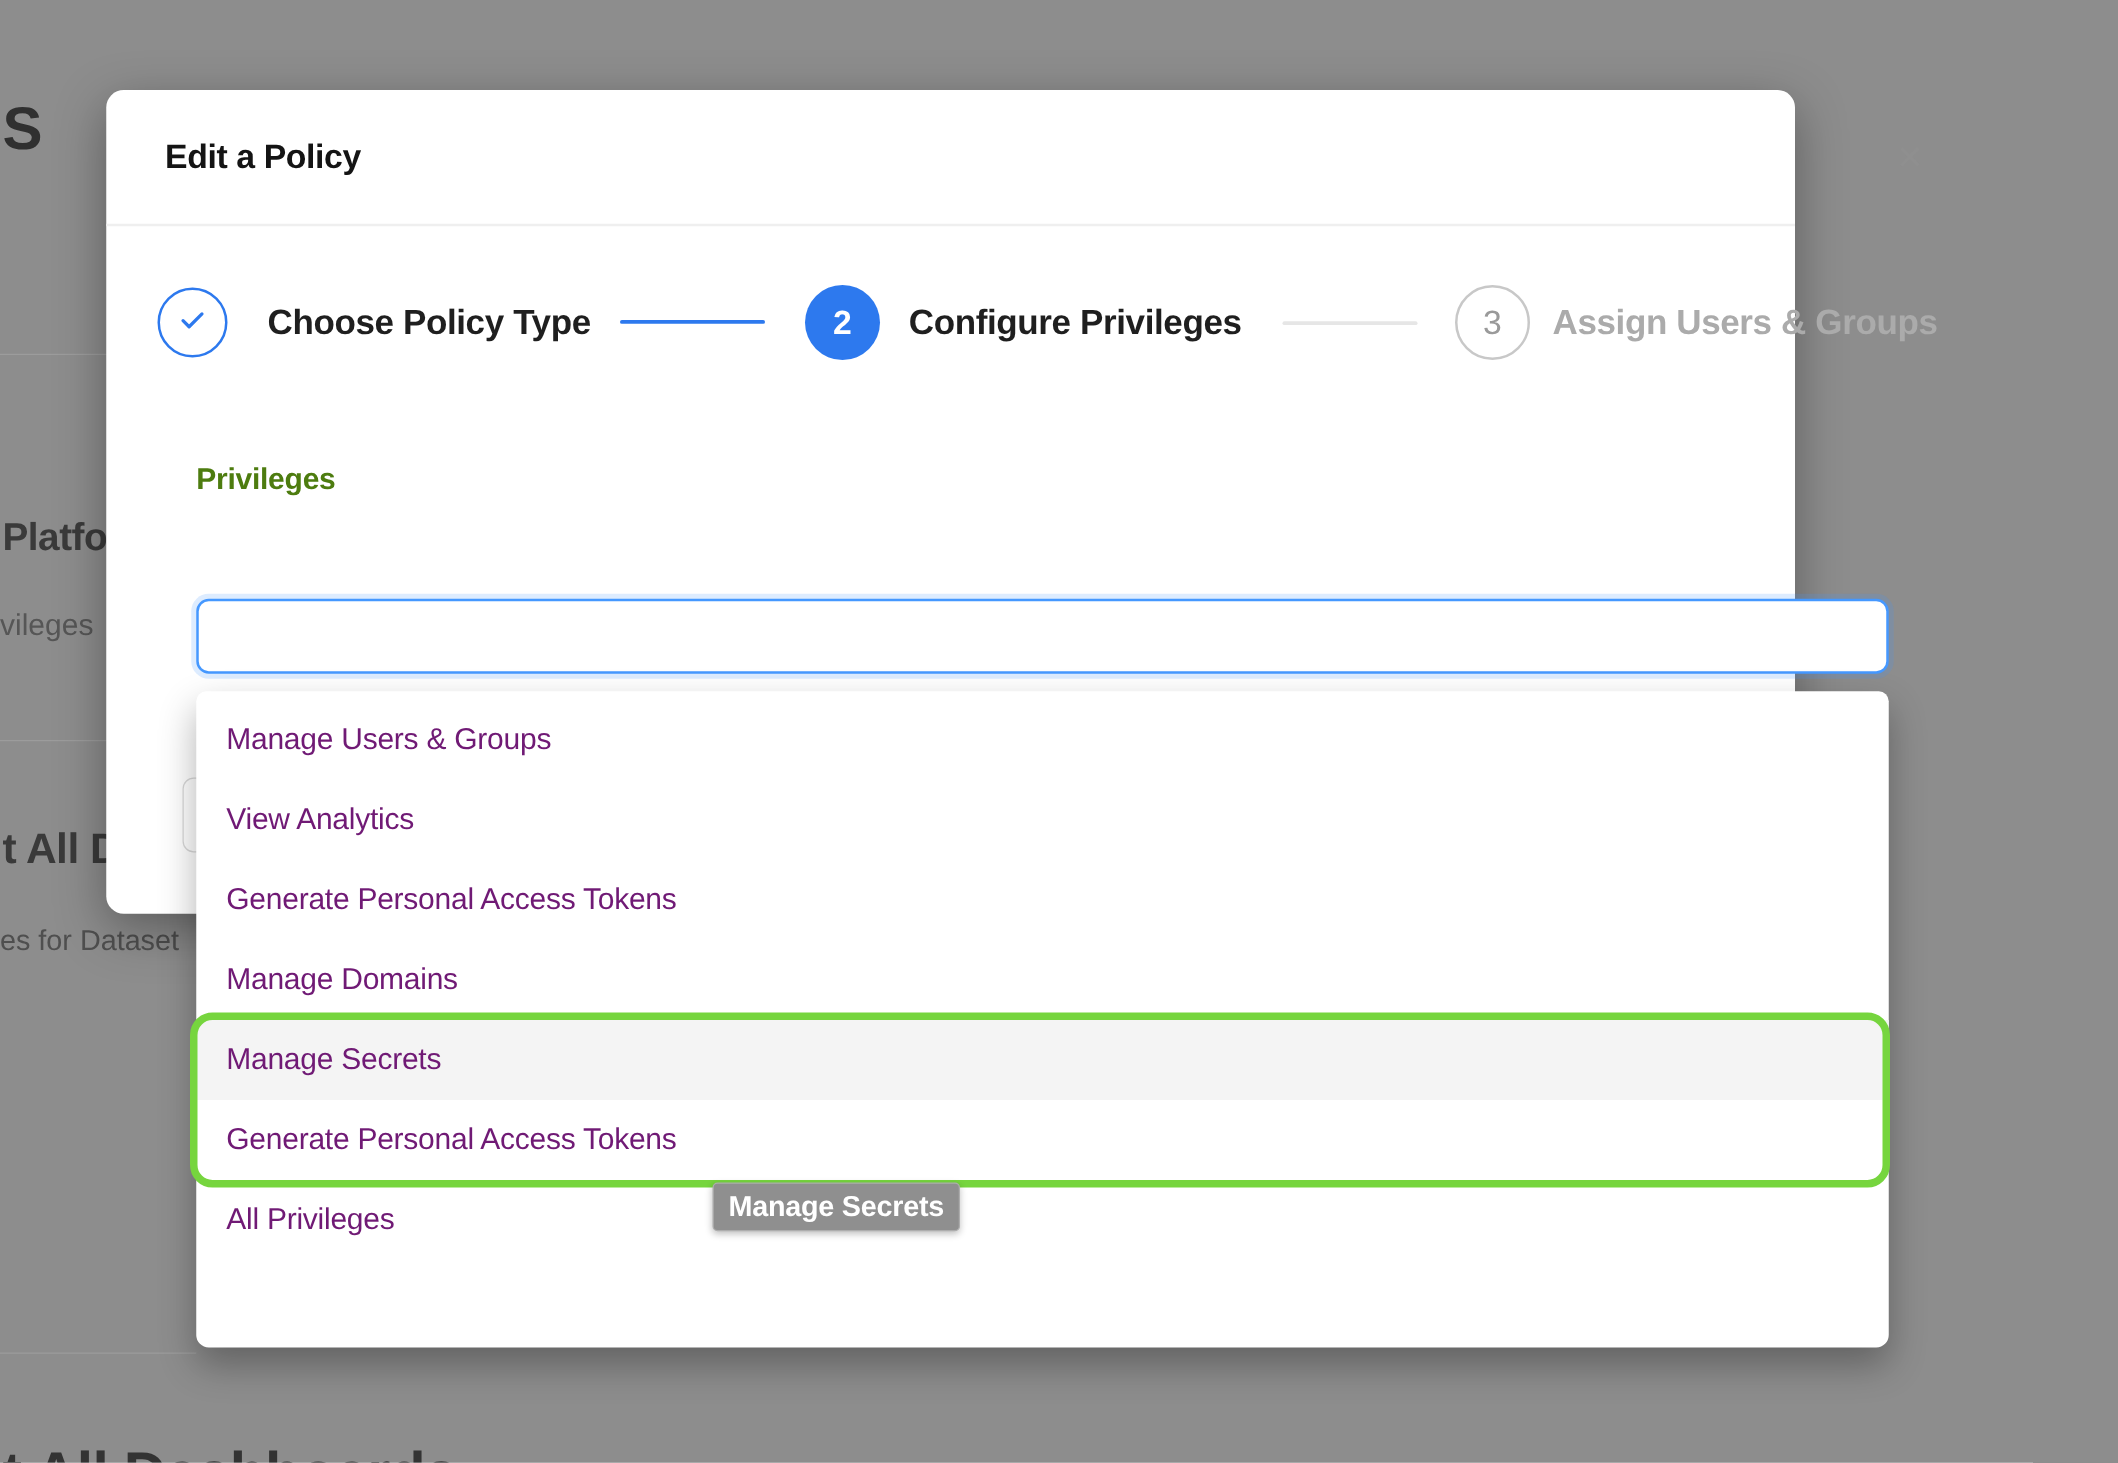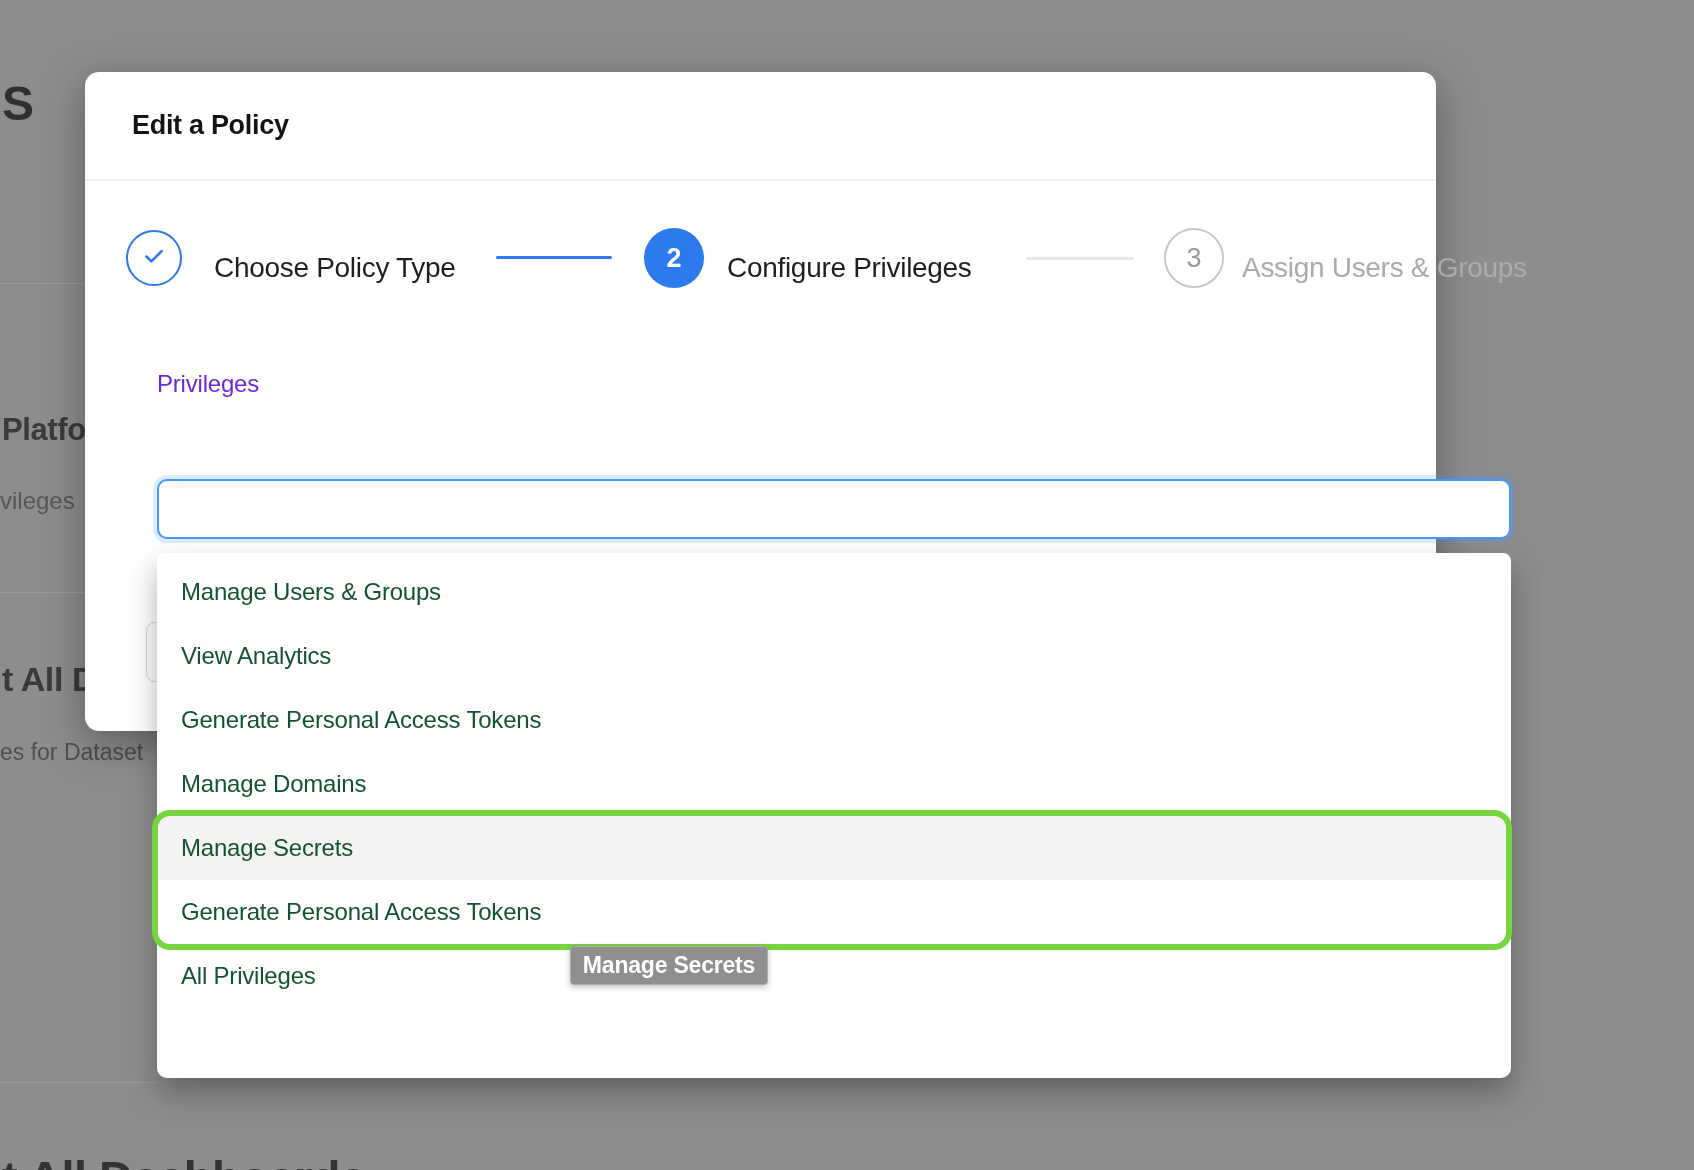--- a/index.html
+++ b/index.html
@@ -66,35 +66,35 @@
     left: 559px; top: 156px; width: 60px; height: 60px;
     background: #2d79ee; color: #ffffff;
     font-size: 27px; font-weight: 600;
   }
   .step3-circle {
     left: 1079px; top: 156px; width: 60px; height: 60px;
     border: 2px solid #c8c8c8; background: #fff; color: #9a9a9a;
     font-size: 27px; font-weight: 400;
   }
   .step-label {
-    position: absolute; top: 180px;
-    font-size: 28px; font-weight: 400; color: #1f1f1f;
+    position: absolute; top: 170px;
+    font-size: 28px; font-weight: 700; color: #1f1f1f;
     letter-spacing: -0.3px; white-space: nowrap;
   }
   .step1-label { left: 129px; }
   .step2-label { left: 642px; }
   .step3-label { left: 1157px; color: #ababab; }
   .step-connector { position: absolute; height: 3px; border-radius: 2px; }
   .connector-blue { left: 411px; top: 184px; width: 116px; background: #2d79ee; }
   .connector-gray { left: 941px; top: 185px; width: 108px; background: #e6e6e6; }
 
   
   .section-heading {
     position: absolute; left: 72px; top: 298px;
-    font-size: 24px; font-weight: 400; color: #6d28d9; letter-spacing: -0.2px;
+    font-size: 24px; font-weight: 700; color: #4d7c0f; letter-spacing: -0.2px;
   }
   .section-description {
     position: absolute; left: 72px; top: 352px;
     font-size: 24px; font-weight: 400; color: #2b2b2b;
   }
   .privileges-input {
     position: absolute; left: 72px; top: 407px;
     width: 1354px; height: 60px;
     border: 2px solid #4598ff; border-radius: 10px;
     box-shadow: 0 0 0 4px rgba(64,150,255,0.18);
@@ -115,21 +115,21 @@
     width: 1354px; height: 525px;
     background: #ffffff;
     border-radius: 8px 8px 10px 10px;
     box-shadow: 0 14px 30px rgba(0,0,0,0.30);
     padding-top: 7px;
     z-index: 20;
   }
   .dropdown-option {
     height: 64px; line-height: 64px;
     padding-left: 24px;
-    font-size: 24px; color: #14532d;
+    font-size: 24px; color: #701a75;
     letter-spacing: -0.2px;
     white-space: nowrap;
     cursor: pointer;
   }
   .dropdown-option.hovered { background: #f4f4f4; }
   .green-highlight-box {
     position: absolute;
     left: -5px; top: 257px;
     width: 1360px; height: 140px;
     border: 6px solid #76d53e;

